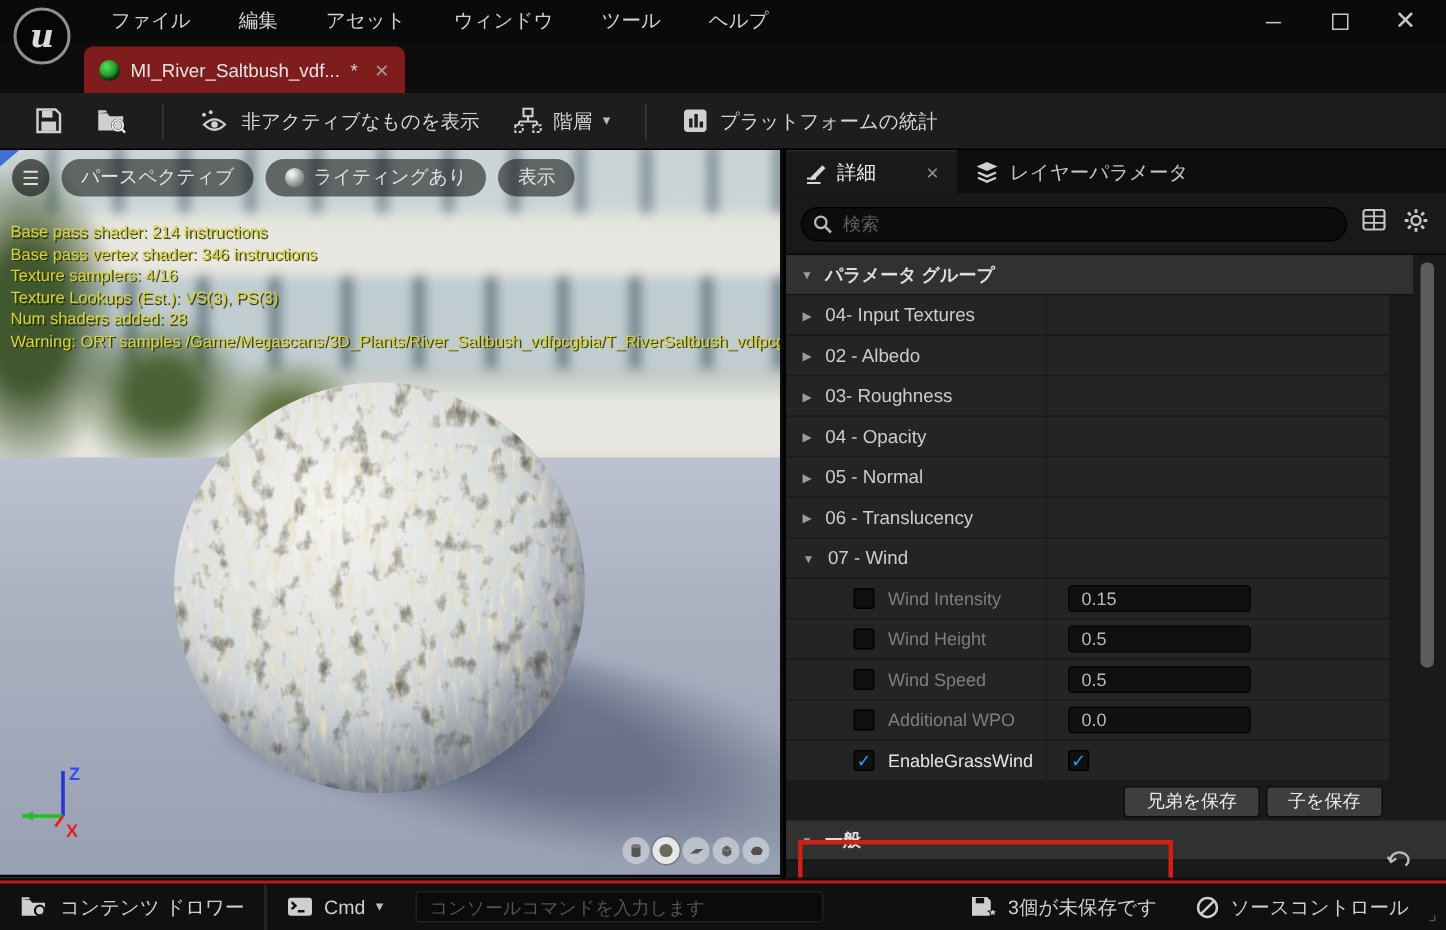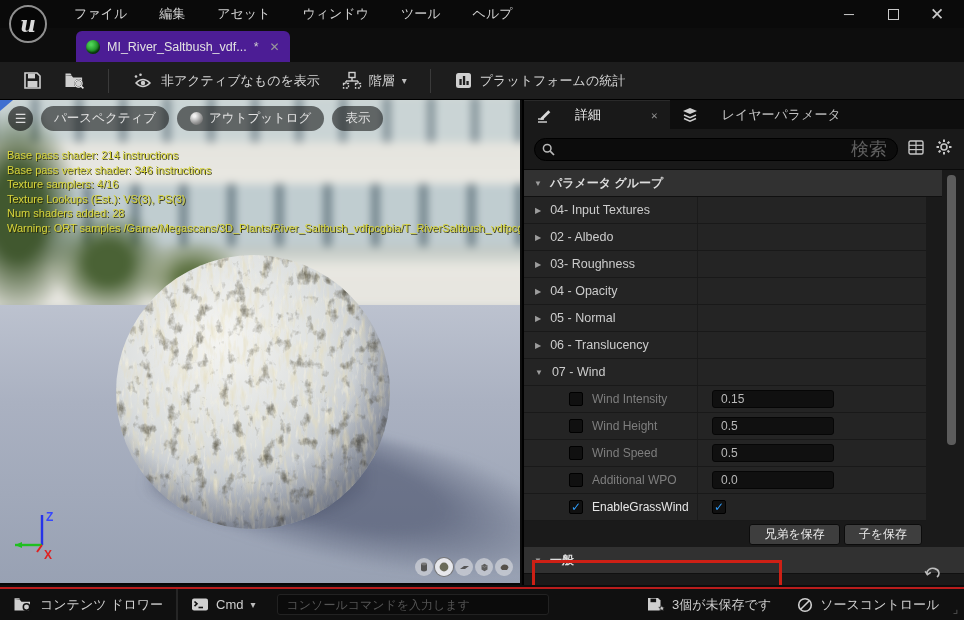--- a/index.html
+++ b/index.html
@@ -13,21 +13,21 @@
     border:2px solid #8f8f8f; background:#060606; z-index:5; display:flex; align-items:center; justify-content:center;
     font-family:"DejaVu Serif",serif; font-style:italic; font-weight:bold; font-size:22px; color:#d9d9d9; }
   .menus { display:flex; gap:8px; margin-left:62px; }
   .menu-item { padding:14px 12px; font-size:13px; color:#d3d3d3; cursor:default; }
   .wincontrols { margin-left:auto; display:flex; align-items:center; gap:14px; padding-right:12px; }
   .winbtn { width:30px; height:24px; display:flex; align-items:center; justify-content:center; color:#c9c9c9; font-size:14px; }
   .winbtn .sq { width:11px; height:11px; border:1.5px solid #c9c9c9; display:block; }
 
   
   .tabstrip { position:absolute; left:0; top:28px; width:100%; height:34px; background:#0d0d0d; }
-  .asset-tab { position:absolute; left:76px; top:3px; height:31px; min-width:192px; background:#4c1d95;
+  .asset-tab { position:absolute; left:56px; top:3px; height:31px; min-width:192px; background:#7f1d1d;
     border-radius:6px 6px 0 0; display:flex; align-items:center; padding:0 10px; gap:7px; font-size:12.5px; color:#e3e3e3; }
   .mi-icon { width:14px; height:14px; border-radius:50%; background:radial-gradient(circle at 36% 32%, #4ed455 8%, #1d8b25 55%, #0a4a10 100%);
     box-shadow:inset -1px -2px 2px rgba(0,0,0,.6); }
   .tab-close { color:#9a9a9a; font-size:12px; margin-left:4px; }
 
   
   .toolbar { position:absolute; left:0; top:62px; width:100%; height:38px; background:#1d1d1d;
     border-bottom:1px solid #000; display:flex; align-items:center; gap:4px; padding:0 14px; }
   .tbtn { display:flex; align-items:center; gap:7px; padding:6px 9px; border-radius:4px; font-size:13px; color:#d6d6d6; }
   .tsep { width:1px; height:24px; background:#3a3a3a; margin:0 10px; }
@@ -68,28 +68,28 @@
   .vp-stats { position:absolute; left:7px; top:48px; width:520px; font-size:11px; line-height:14.6px;
     color:#d6d33a; text-shadow:1px 1px 0 rgba(40,40,0,.85); white-space:nowrap; overflow:hidden; }
   .gizmo { position:absolute; left:8px; bottom:14px; }
   .shape-btns { position:absolute; right:7px; bottom:7px; display:flex; gap:2px; }
   .shape-btn { width:18px; height:18px; border-radius:50%; background:rgba(205,208,215,.75);
     display:flex; align-items:center; justify-content:center; }
   .shape-btn.active { background:rgba(235,235,238,.95); box-shadow:0 0 0 1px #777; }
 
   
   .dtabs { position:absolute; left:0; top:0; width:100%; height:29px; background:#0e0e0e; display:flex; }
-  .dtab { display:flex; align-items:center; gap:24px; padding:0 12px; font-size:13px; color:#c4c4c4;font-family:Liberation Mono, monospace; }
+  .dtab { display:flex; align-items:center; gap:7px; padding:0 12px; font-size:13px; color:#c4c4c4; }
   .dtab.active { background:#191919; color:#efefef; border-top:1px solid #2a2a2a; }
   .dtab .x { margin-left:26px; color:#8f8f8f; font-size:11px; }
   .searchrow { position:absolute; left:0; top:29px; width:100%; height:41px; background:#191919;
     display:flex; align-items:center; padding:0 10px; gap:8px; border-bottom:1px solid #0a0a0a; }
   .searchbox { position:relative; flex:1; height:23px; }
   .searchbox input { width:100%; height:100%; border-radius:12px; background:#0c0c0c; border:1px solid #000;
-    color:#cccccc; font-size:18px; padding:0 10px 0 27px; outline:none; font-family:inherit;text-align:right; }
+    color:#cccccc; font-size:12px; padding:0 10px 0 27px; outline:none; font-family:inherit; }
   .searchbox input::placeholder { color:#5f5f5f; }
   .searchbox .mag { position:absolute; left:8px; top:5px; }
   .srch-ic { color:#bdbdbd; padding:2px; }
 
   .plist { position:absolute; left:0; top:70px; width:100%; bottom:0; background:#1a1a1a; overflow:hidden; }
   .cathead { height:27px; background:#313131; border-bottom:1px solid #101010; display:flex; align-items:center;
     gap:8px; padding-left:10px; font-size:12px; font-weight:bold; color:#dddddd; margin-right:22px; }
   .arrow { font-size:8px; color:#9d9d9d; }
   .prow { position:relative; height:27px; background:#242424; border-bottom:1px solid #191919;
     display:flex; align-items:center; margin-right:38px; }
@@ -265,21 +265,21 @@
 
     <div class="vp-topbar">
       <span class="vp-burger">
         <span>☰</span>
       </span>
       <span class="vp-pill">
         <span>パースペクティブ</span>
       </span>
       <span class="vp-pill">
         <span class="lit-ball"></span>
-        <span>アウトプットログ</span>
+        <span>ライティングあり</span>
       </span>
       <span class="vp-pill">
         <span>表示</span>
       </span>
     </div>
 
     <div class="vp-stats">
       <div>Base pass shader: 214 instructions</div>
       <div>Base pass vertex shader: 346 instructions</div>
       <div>Texture samplers: 4/16</div>

